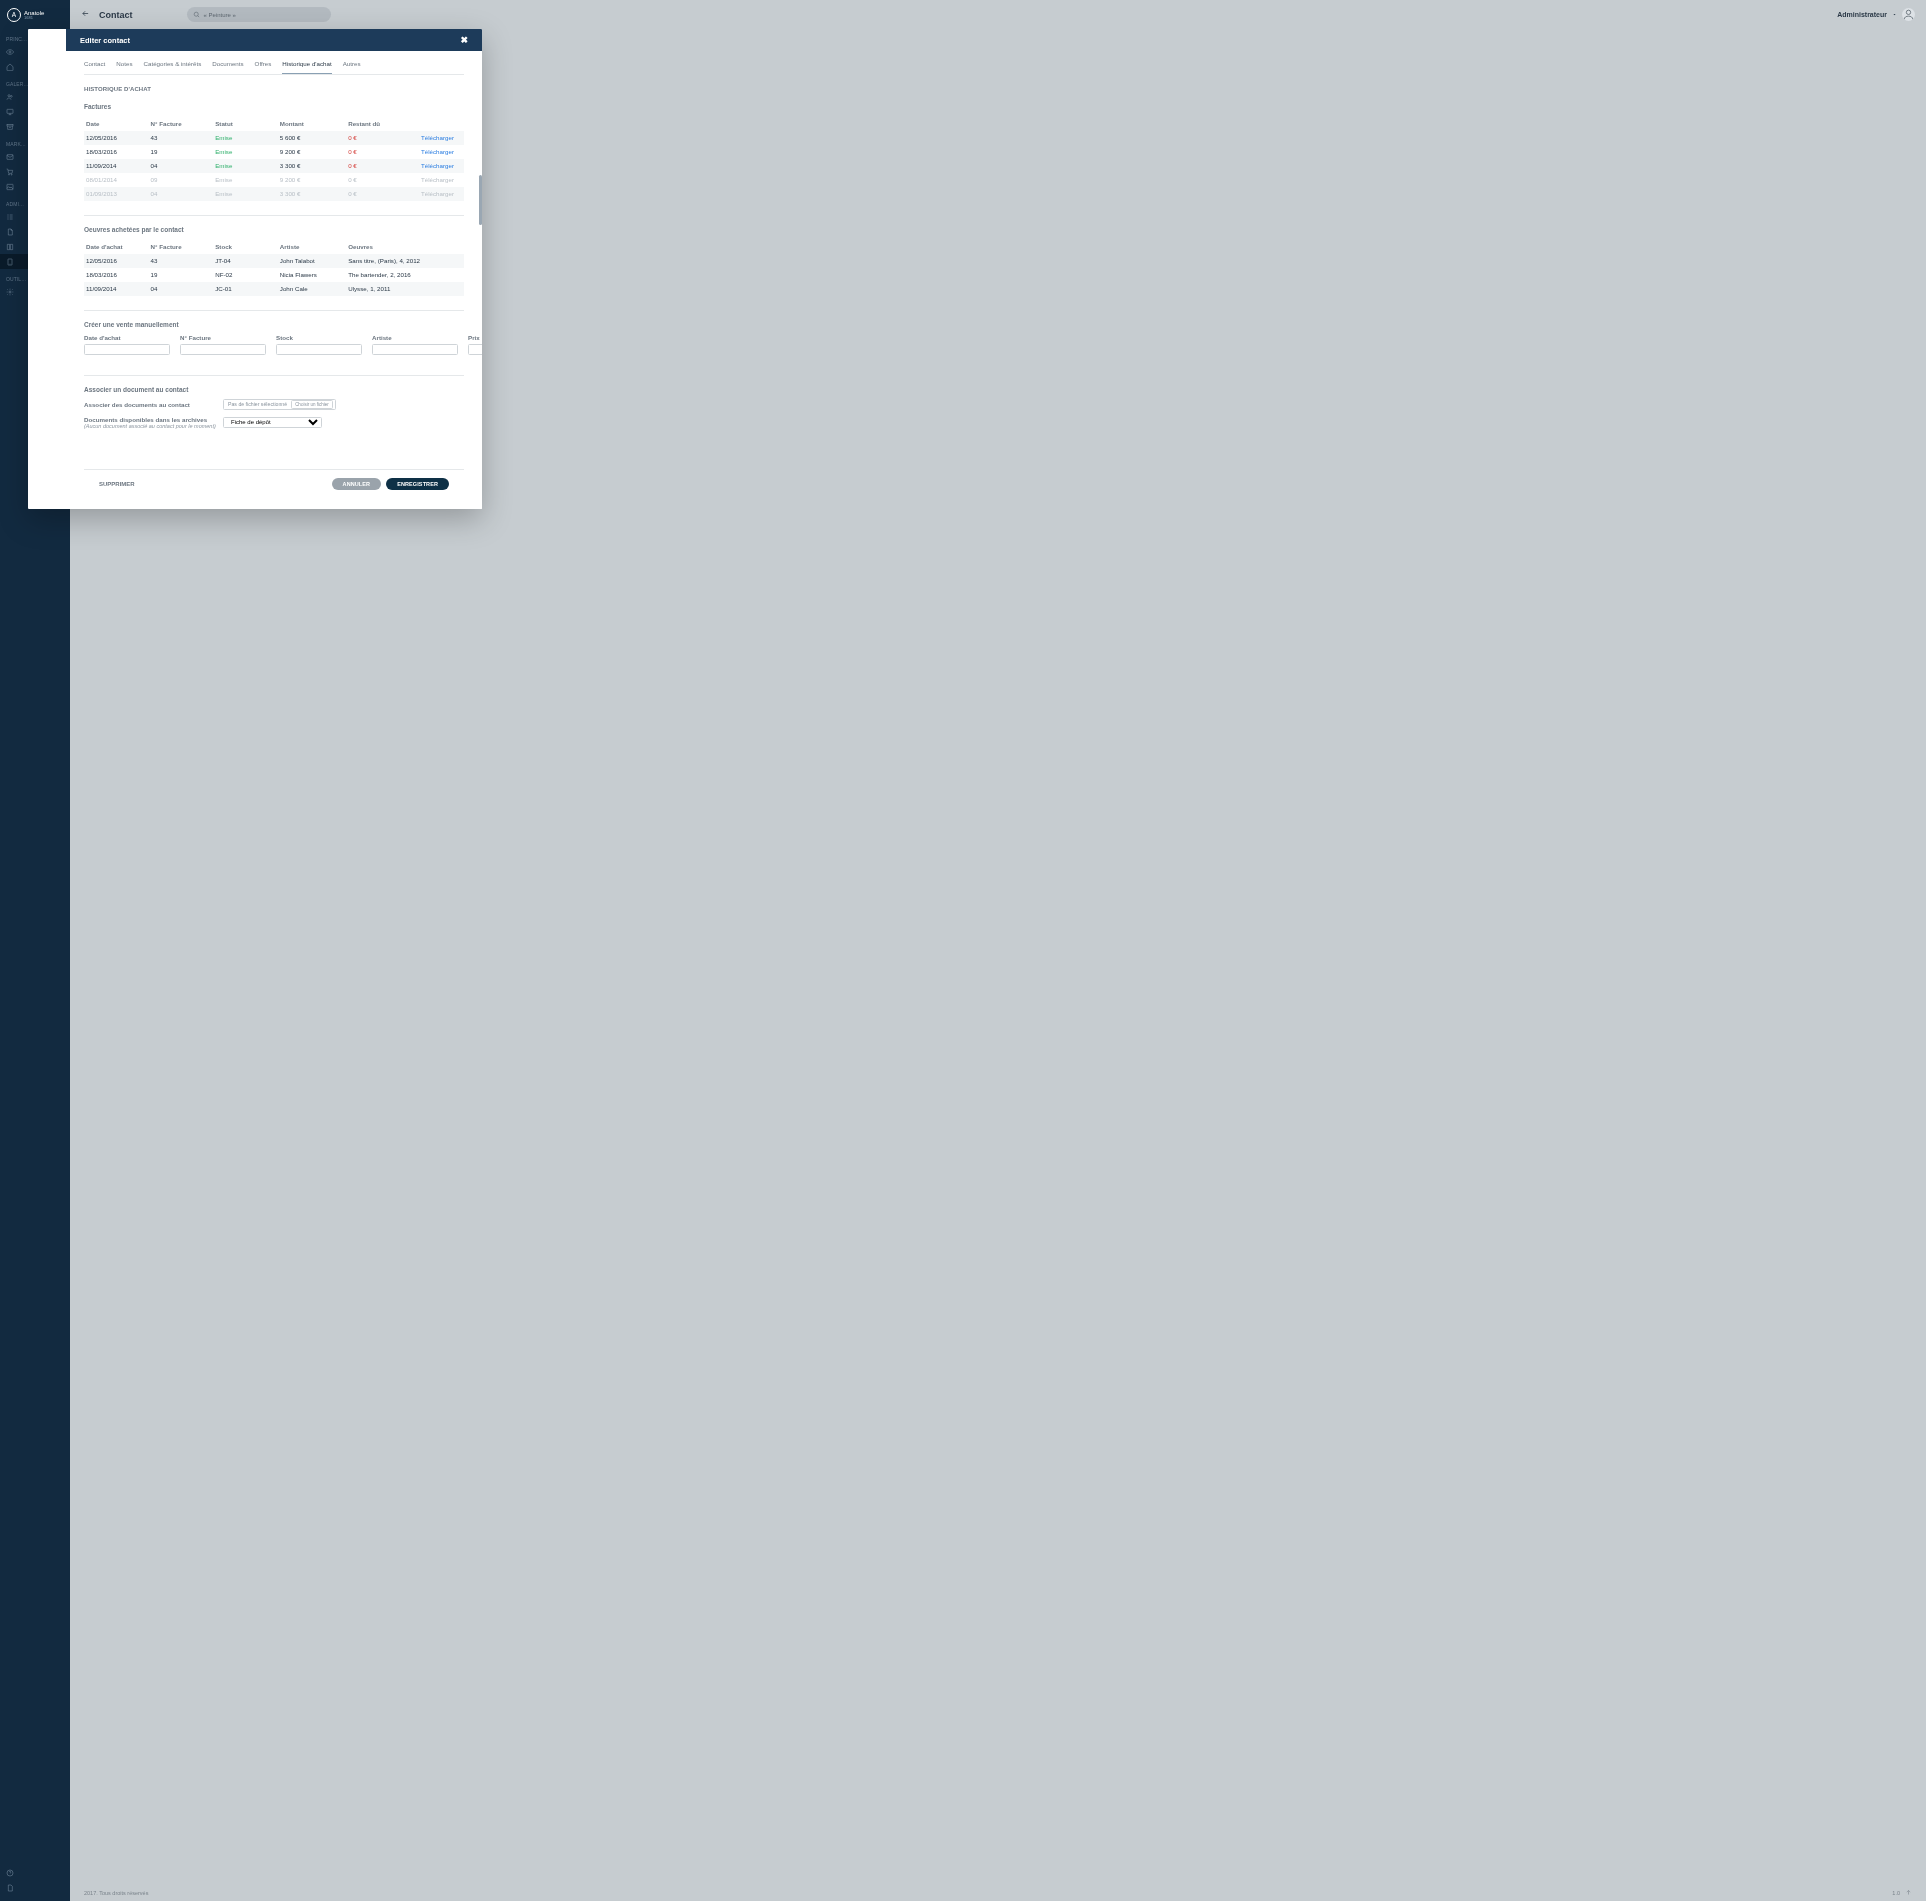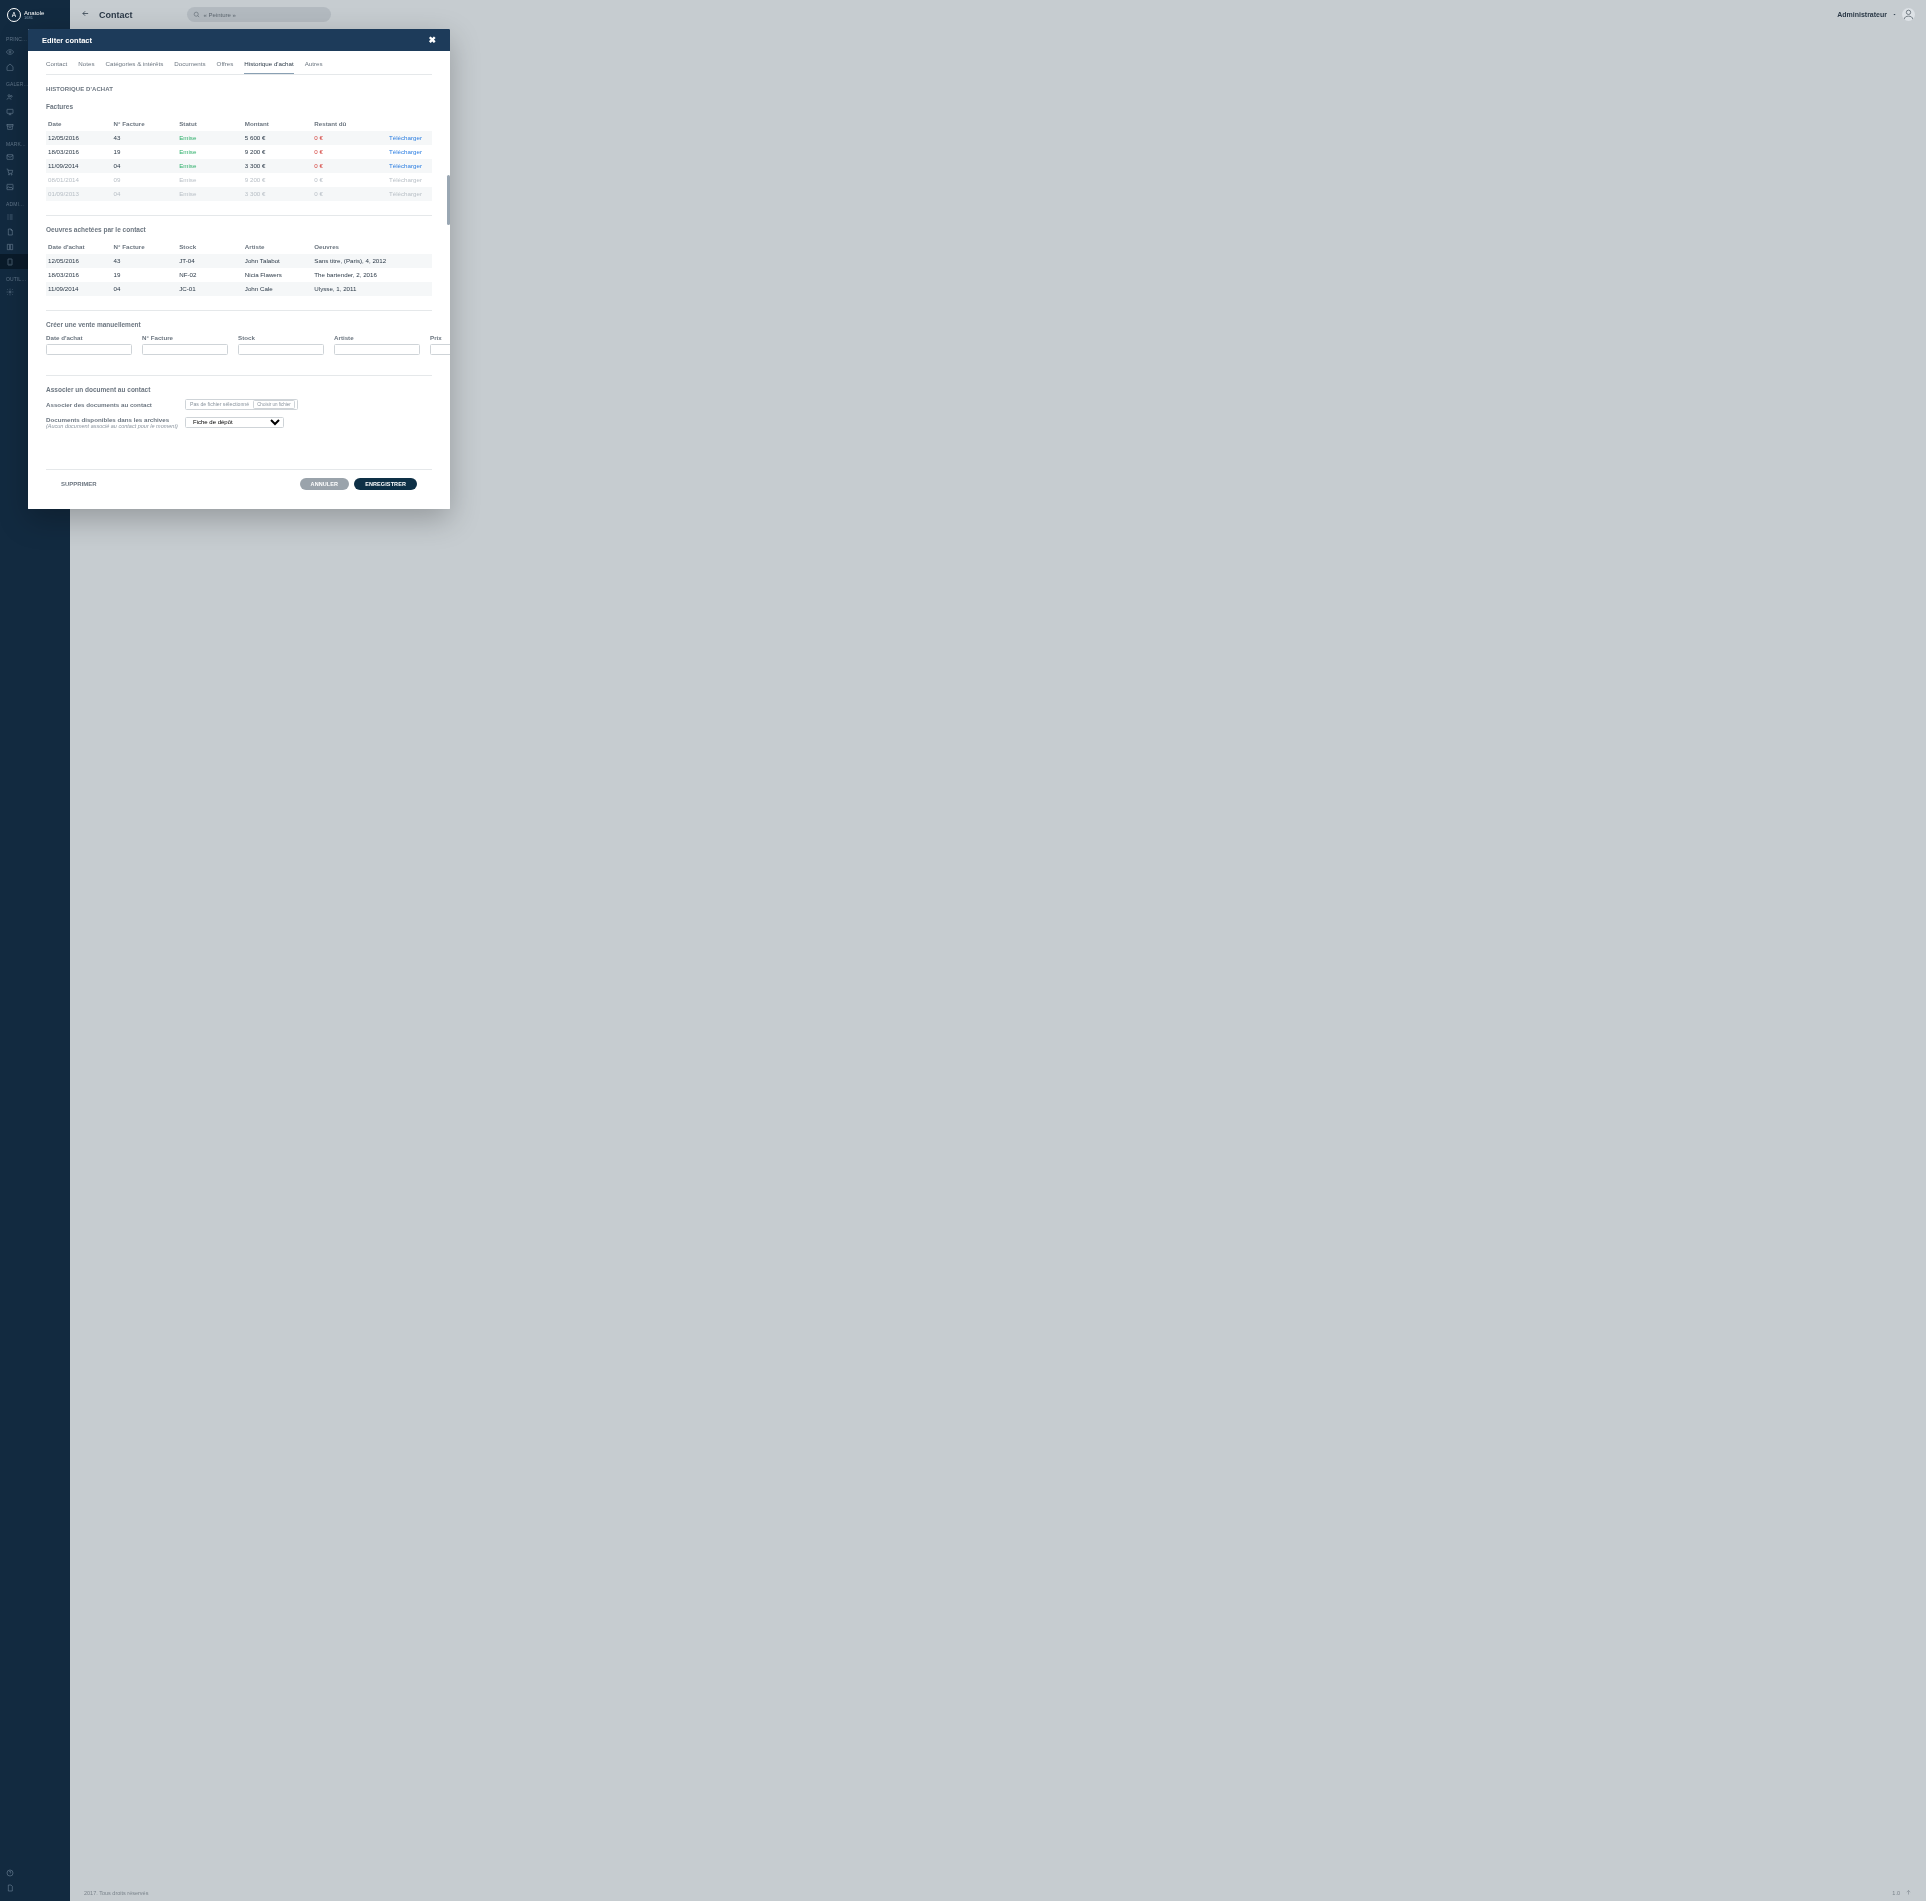--- a/index.html
+++ b/index.html
@@ -133,25 +133,26 @@
     background: #dde2e6;
     display:flex; align-items:center; justify-content:center;
     overflow:hidden;
   }
 
   
   .modal-wrap {
     position: absolute;
     left: -42px;
     top: 29px;
-    width: 422px;
+    width: 454px;
     background: #fff;
     box-shadow: 0 10px 30px rgba(0,0,0,.25);
     border-radius: 1px;
     overflow: hidden;
+    padding-left: 38px;
   }
   .modal-header {
     height: 22px;
     background: var(--navy-heading);
     color: #fff;
     display: flex;
     align-items: center;
     justify-content: space-between;
     padding: 0 14px;
     font-size: 7.5px;

